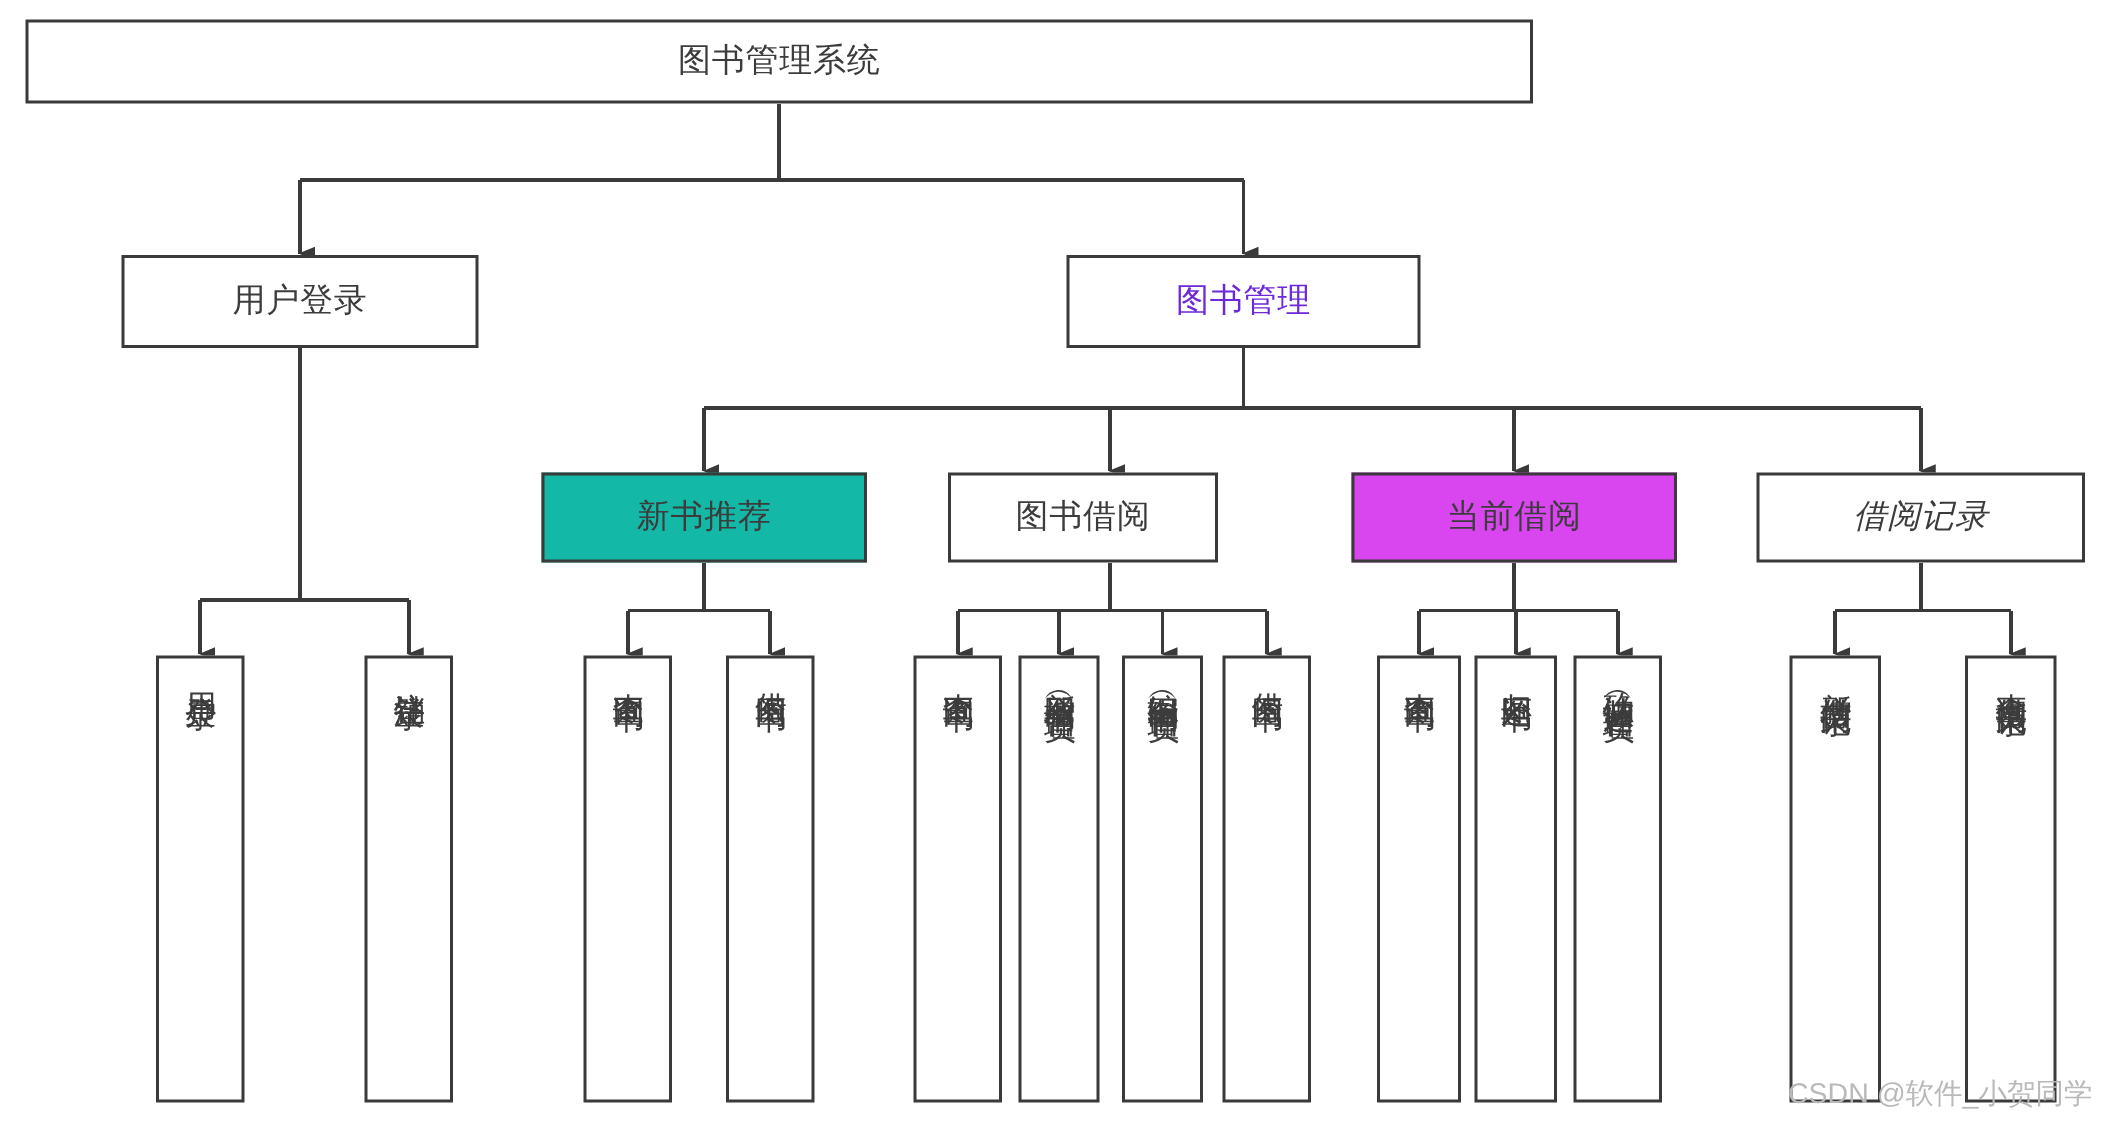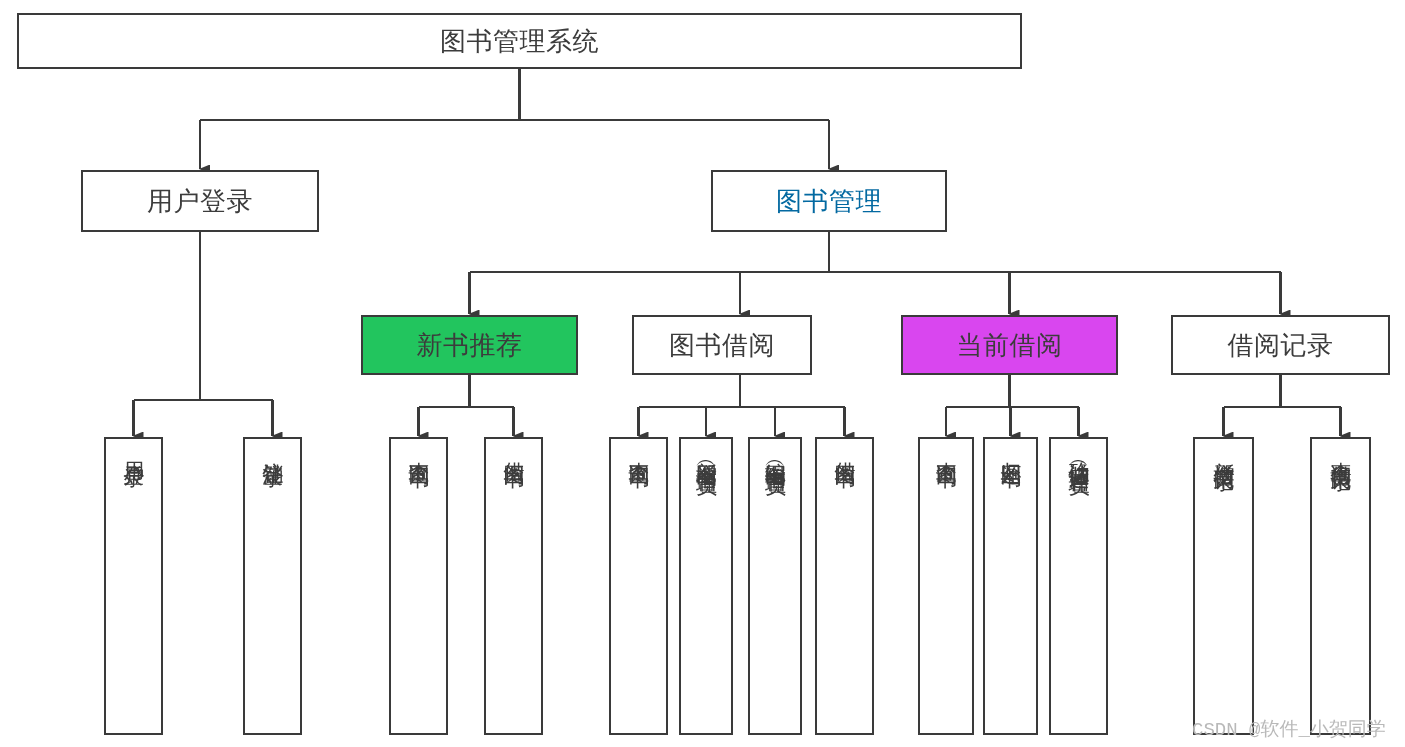--- a/index.html
+++ b/index.html
@@ -14,35 +14,35 @@
     position:absolute;box-sizing:border-box;
     background:#ffffff;border:2px solid #3a3a3a;
     display:flex;align-items:center;justify-content:center;
     overflow:hidden;
   }
   .node-label{
     color:#3c3c3c;line-height:1.08;text-align:center;
     white-space:pre-wrap;letter-spacing:0.5px;
   }
   .node-h .node-label{
-    font-size:26px;
+    font-size:22px;
     writing-mode:horizontal-tb;
   }
   .node-v{align-items:flex-start;padding-top:6px;}
   .node-v .node-label{
     font-size:21px;
     writing-mode:vertical-rl;
     text-orientation:upright;
     letter-spacing:2px;
     line-height:1.0;
   }
   #watermark{
     position:absolute;color:#b9b9b9;font-size:19px;
     white-space:nowrap;pointer-events:none;
-    font-family:Liberation Mono, monospace;
+    font-family:Liberation Sans, sans-serif;
   }
 </style>
 </head>
 <body>
 
 <div id="diagram-root">
   <svg id="tree-svg" xmlns="http://www.w3.org/2000/svg">
     <defs>
       <marker id="arrowhead" markerWidth="9" markerHeight="11" refX="4.5" refY="10" orient="auto" markerUnits="userSpaceOnUse">
         <polygon points="0,0 9,0 4.5,11" fill="#3a3a3a"></polygon>
@@ -85,33 +85,33 @@
       </g>
   </svg>
   <div id="node-layer">
       <div class="node-box node-h" style="left: 17px; top: 13px; width: 1005px; height: 56px; border-color: rgb(58, 58, 58); background: rgb(255, 255, 255);">
         <span class="node-label" style="color: rgb(60, 60, 60);">图书管理系统</span>
       </div>
       <div class="node-box node-h" style="left: 81px; top: 170px; width: 238px; height: 62px; border-color: rgb(58, 58, 58); background: rgb(255, 255, 255);">
         <span class="node-label" style="color: rgb(60, 60, 60);">用户登录</span>
       </div>
       <div class="node-box node-h" style="left: 711px; top: 170px; width: 236px; height: 62px; border-color: rgb(58, 58, 58); background: rgb(255, 255, 255);">
-        <span class="node-label" style="color: #0369a1;">图书管理</span>
+        <span class="node-label" style="color: #6d28d9;">图书管理</span>
       </div>
-      <div class="node-box node-h" style="left: 361px; top: 315px; width: 217px; height: 60px; border-color: rgb(58, 58, 58); background: #22c55e;">
+      <div class="node-box node-h" style="left: 361px; top: 315px; width: 217px; height: 60px; border-color: rgb(58, 58, 58); background: #14b8a6;">
         <span class="node-label" style="color: rgb(60, 60, 60);">新书推荐</span>
       </div>
       <div class="node-box node-h" style="left: 632px; top: 315px; width: 180px; height: 60px; border-color: rgb(58, 58, 58); background: rgb(255, 255, 255);">
         <span class="node-label" style="color: rgb(60, 60, 60);">图书借阅</span>
       </div>
       <div class="node-box node-h" style="left: 901px; top: 315px; width: 217px; height: 60px; border-color: rgb(58, 58, 58); background: #d946ef;">
         <span class="node-label" style="color: rgb(60, 60, 60);">当前借阅</span>
       </div>
       <div class="node-box node-h" style="left: 1171px; top: 315px; width: 219px; height: 60px; border-color: rgb(58, 58, 58); background: rgb(255, 255, 255);">
-        <span class="node-label" style="color: rgb(60, 60, 60);">借阅记录</span>
+        <span class="node-label" style="color: rgb(60, 60, 60); font-style: italic;">借阅记录</span>
       </div>
       <div class="node-box node-v" style="left: 104px; top: 437px; width: 59px; height: 298px; border-color: rgb(58, 58, 58); background: rgb(255, 255, 255);">
         <span class="node-label" style="color: rgb(60, 60, 60);">用户登录</span>
       </div>
       <div class="node-box node-v" style="left: 243px; top: 437px; width: 59px; height: 298px; border-color: rgb(58, 58, 58); background: rgb(255, 255, 255);">
         <span class="node-label" style="color: rgb(60, 60, 60);">注销登录</span>
       </div>
       <div class="node-box node-v" style="left: 389px; top: 437px; width: 59px; height: 298px; border-color: rgb(58, 58, 58); background: rgb(255, 255, 255);">
         <span class="node-label" style="color: rgb(60, 60, 60);">查询图书</span>
       </div>

